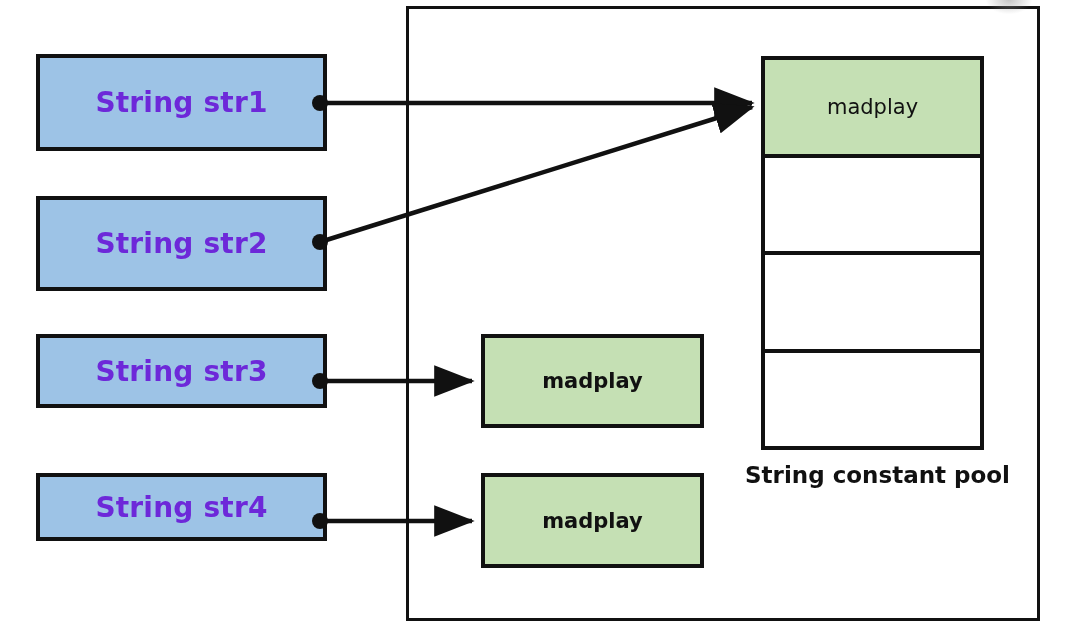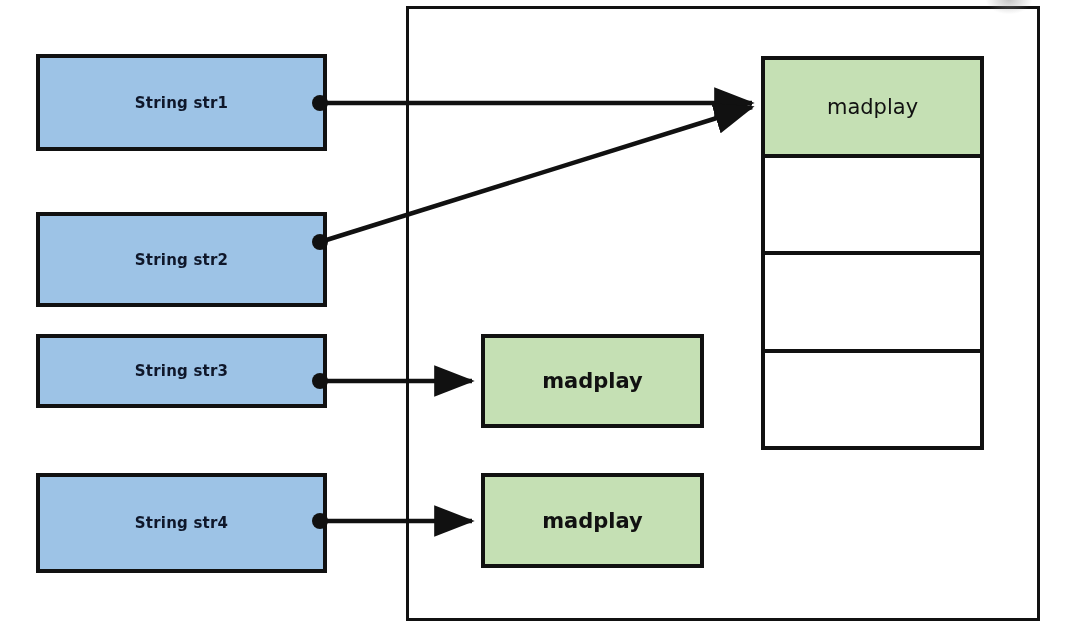--- a/index.html
+++ b/index.html
@@ -43,29 +43,29 @@
   .var-box {
     position: absolute;
     left: 36px;
     width: 291px;
     background: #9DC3E6;
     border: 4px solid #111111;
     box-sizing: border-box;
     display: flex;
     align-items: center;
     justify-content: center;
-    color: #0f172a;
-    font-size: 15px;
+    color: #6d28d9;
+    font-size: 28px;
     font-weight: bold;
     letter-spacing: 0.2px;
   }
   .var-box.v1 { top: 54px;  height: 97px; }
-  .var-box.v2 { top: 212px; height: 95px; }
+  .var-box.v2 { top: 196px; height: 95px; }
   .var-box.v3 { top: 334px; height: 74px; }
-  .var-box.v4 { top: 473px; height: 100px; }
+  .var-box.v4 { top: 473px; height: 68px; }
 
   
   .obj-box {
     position: absolute;
     left: 481px;
     width: 223px;
     background: #C5E0B4;
     border: 4px solid #111111;
     box-sizing: border-box;
     display: flex;
@@ -164,20 +164,21 @@
       <span></span>
     </div>
     <div class="pool-cell">
       <span></span>
     </div>
     <div class="pool-cell">
       <span></span>
     </div>
   </div>
 
+  <div class="pool-label">String constant pool</div>
 
   <svg class="wires" viewBox="0 0 1065 631" width="1065" height="631" xmlns="http://www.w3.org/2000/svg">
     <defs>
       <marker id="arrowhead" markerWidth="9" markerHeight="7" refX="8.4" refY="3.5" orient="auto" markerUnits="strokeWidth">
         <path d="M0,0 L9,3.5 L0,7 z" fill="#111111"></path>
       </marker>
     </defs>
 
     <g>
       <line x1="320" y1="103" x2="752" y2="103" stroke="#111111" stroke-width="4.5" marker-end="url(#arrowhead)"></line>

